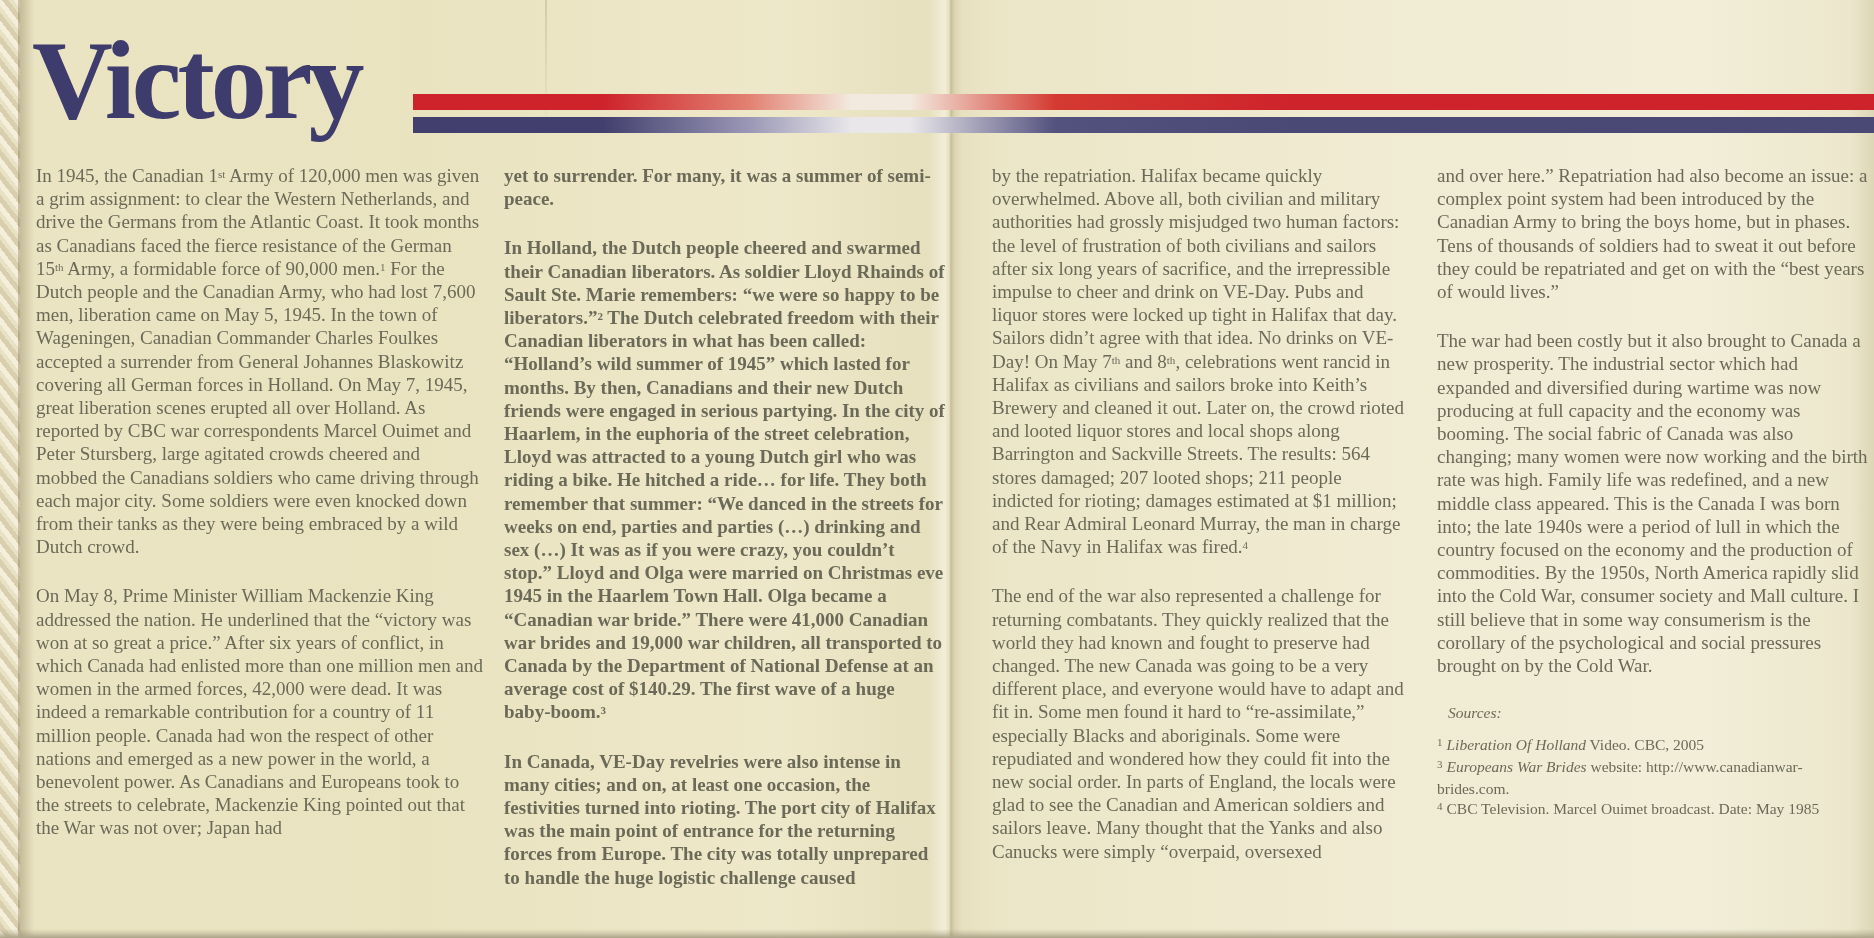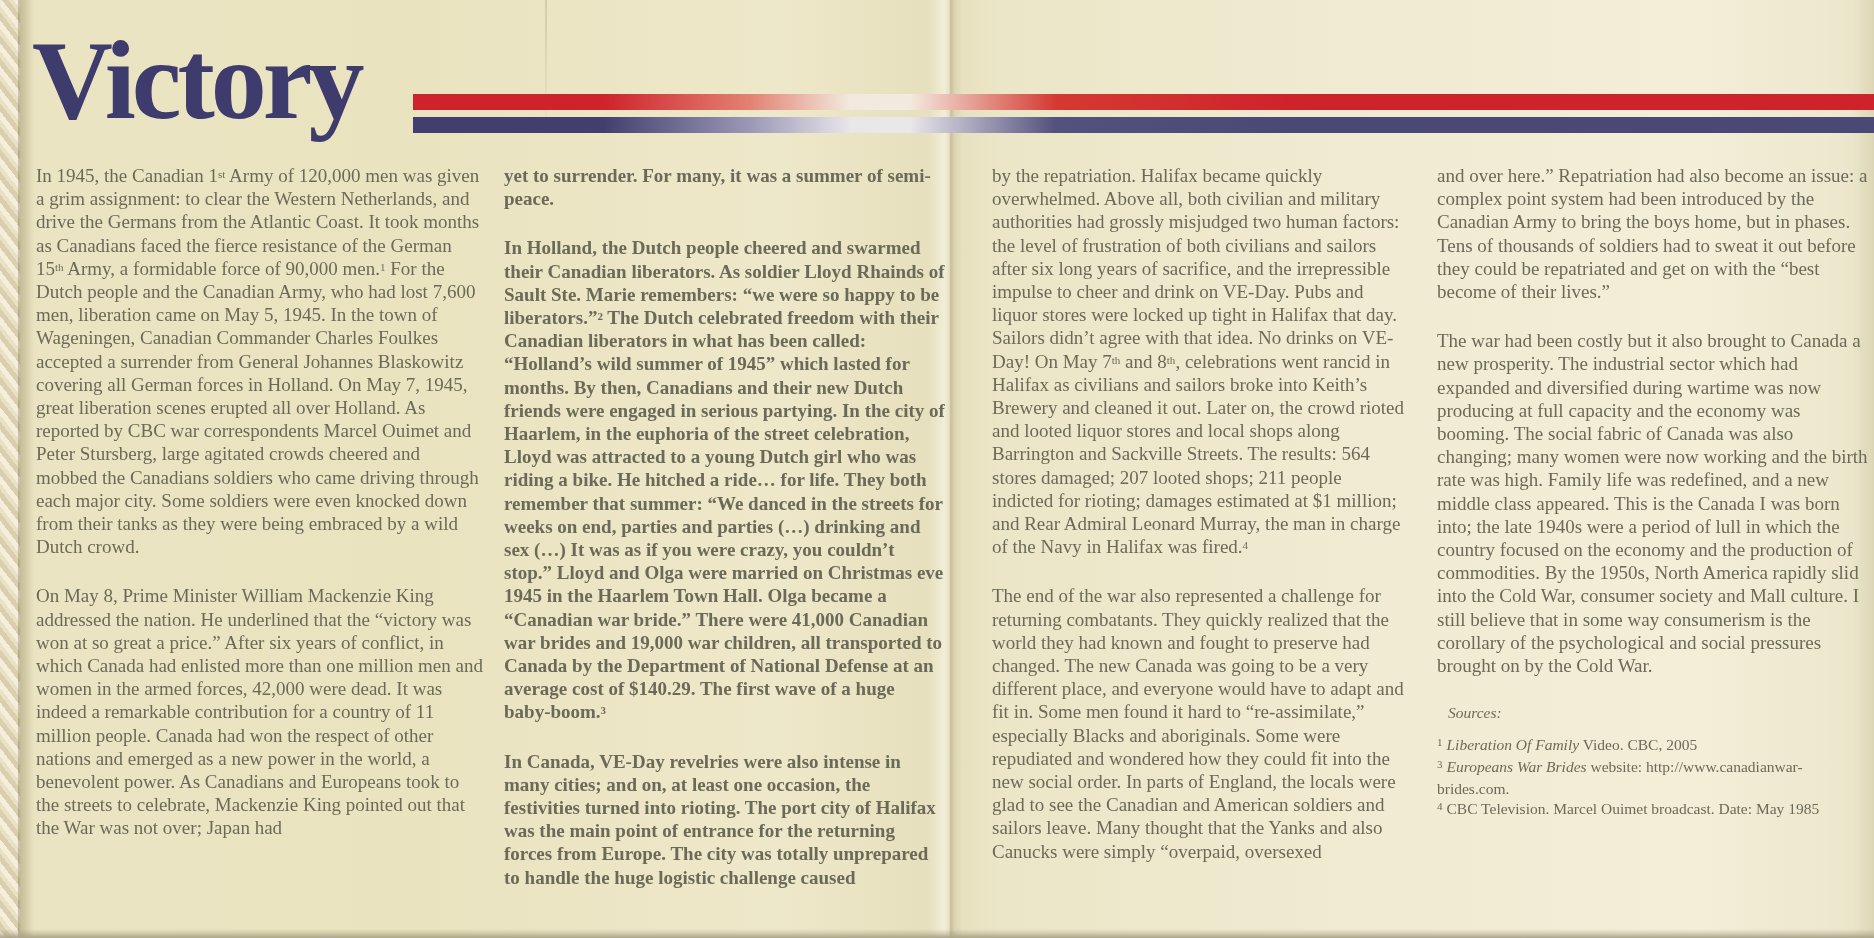--- a/index.html
+++ b/index.html
@@ -116,27 +116,27 @@
     <p>In Holland, the Dutch people cheered and swarmed their Canadian liberators. As soldier Lloyd Rhainds of Sault Ste. Marie remembers: “we were so happy to be liberators.”<sup>2</sup> The Dutch celebrated freedom with their Canadian liberators in what has been called: “Holland’s wild summer of 1945” which lasted for months. By then, Canadians and their new Dutch friends were engaged in serious partying. In the city of Haarlem, in the euphoria of the street celebration, Lloyd was attracted to a young Dutch girl who was riding a bike. He hitched a ride… for life. They both remember that summer: “We danced in the streets for weeks on end, parties and parties (…) drinking and sex (…) It was as if you were crazy, you couldn’t stop.” Lloyd and Olga were married on Christmas eve 1945 in the Haarlem Town Hall. Olga became a “Canadian war bride.” There were 41,000 Canadian war brides and 19,000 war children, all transported to Canada by the Department of National Defense at an average cost of $140.29. The first wave of a huge baby-boom.<sup>3</sup></p>
     <p>In Canada, VE-Day revelries were also intense in many cities; and on, at least one occasion, the festivities turned into rioting. The port city of Halifax was the main point of entrance for the returning forces from Europe. The city was totally unprepared to handle the huge logistic challenge caused</p>
   </div>
 
   <div class="col col-3">
     <p>by the repatriation. Halifax became quickly overwhelmed. Above all, both civilian and military authorities had grossly misjudged two human factors: the level of frustration of both civilians and sailors after six long years of sacrifice, and the irrepressible impulse to cheer and drink on VE-Day. Pubs and liquor stores were locked up tight in Halifax that day. Sailors didn’t agree with that idea. No drinks on VE-Day! On May 7<sup>th</sup> and 8<sup>th</sup>, celebrations went rancid in Halifax as civilians and sailors broke into Keith’s Brewery and cleaned it out. Later on, the crowd rioted and looted liquor stores and local shops along Barrington and Sackville Streets. The results: 564 stores damaged; 207 looted shops; 211 people indicted for rioting; damages estimated at $1 million; and Rear Admiral Leonard Murray, the man in charge of the Navy in Halifax was fired.<sup>4</sup></p>
     <p>The end of the war also represented a challenge for returning combatants. They quickly realized that the world they had known and fought to preserve had changed. The new Canada was going to be a very different place, and everyone would have to adapt and fit in. Some men found it hard to “re-assimilate,” especially Blacks and aboriginals. Some were repudiated and wondered how they could fit into the new social order. In parts of England, the locals were glad to see the Canadian and American soldiers and sailors leave. Many thought that the Yanks and also Canucks were simply “overpaid, oversexed</p>
   </div>
 
   <div class="col col-4">
-    <p>and over here.” Repatriation had also become an issue: a complex point system had been introduced by the Canadian Army to bring the boys home, but in phases. Tens of thousands of soldiers had to sweat it out before they could be repatriated and get on with the “best become of their lives.”</p>
+    <p>and over here.” Repatriation had also become an issue: a complex point system had been introduced by the Canadian Army to bring the boys home, but in phases. Tens of thousands of soldiers had to sweat it out before they could be repatriated and get on with the “best years of would lives.”</p>
     <p>The war had been costly but it also brought to Canada a new prosperity. The industrial sector which had expanded and diversified during wartime was now producing at full capacity and the economy was booming. The social fabric of Canada was also changing; many women were now working and the birth rate was high. Family life was redefined, and a new middle class appeared. This is the Canada I was born into; the late 1940s were a period of lull in which the country focused on the economy and the production of commodities. By the 1950s, North America rapidly slid into the Cold War, consumer society and Mall culture. I still believe that in some way consumerism is the corollary of the psychological and social pressures brought on by the Cold War.</p>
 
     <div class="sources">
       <div class="src-heading">Sources:</div>
       <div class="src-line">
-        <span class="src-num">1</span><i>Liberation Of Family</i><span> Video. CBC, 2005</span>
+        <span class="src-num">1</span><i>Liberation Of Holland</i><span> Video. CBC, 2005</span>
       </div>
       <div class="src-line">
         <span class="src-num">3</span><i>Europeans War Brides</i><span> website: http://www.canadianwar-brides.com.</span>
       </div>
       <div class="src-line">
         <span class="src-num">4</span><i></i><span>CBC Television. Marcel Ouimet broadcast. Date: May 1985</span>
       </div>
     </div>
   </div>
 

